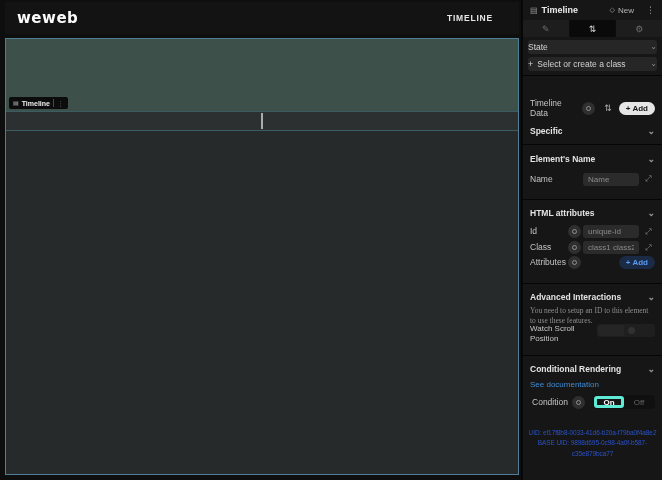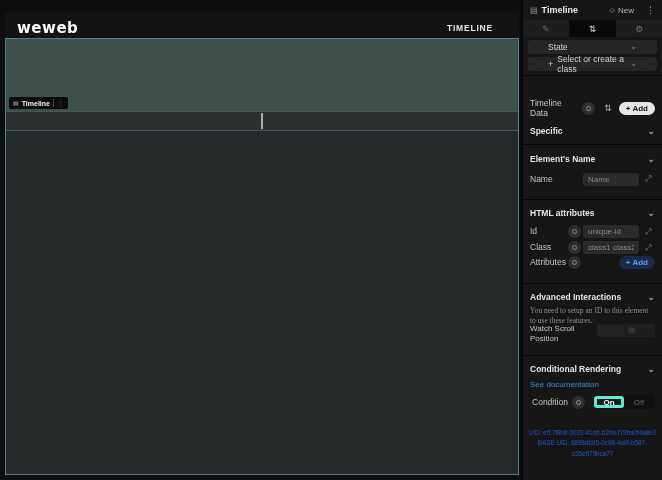--- a/index.html
+++ b/index.html
@@ -2,21 +2,21 @@
 <html><head>
 <meta charset="utf-8">
 <style>
   * { margin:0; padding:0; box-sizing:border-box; }
   html,body { background:#000; }
   body { font-family:"Liberation Sans", sans-serif; }
   .root { position:relative; width:662px; height:480px; background:#070707; overflow:hidden; }
 
   
   .canvas { position:absolute; left:0; top:0; width:521px; height:480px; background:#0e0e0e; }
-  .canvas-header { position:absolute; left:5px; top:12px; width:514px; height:32px; background:#131313; }
+  .canvas-header { position:absolute; left:5px; top:2px; width:514px; height:32px; background:#131313; }
   .logo { position:absolute; left:12px; top:7px; color:#fafafa; font-size:15px; font-weight:700; letter-spacing:.5px; font-family:"DejaVu Sans", sans-serif; }
   .page-title { position:absolute; right:26px; top:11px; color:#e6e6e6; font-size:8.5px; font-weight:700; letter-spacing:.8px; }
 
   .selected-element { position:absolute; left:5px; top:38px; width:514px; height:437px; border:1px solid #4f7e96; background:#272a2a; }
   .teal-header { position:absolute; left:0; top:0; right:0; height:72px; background:#3d5049; }
   .el-badge { position:absolute; left:3px; bottom:2px; height:12px; background:#0c0c0c; border-radius:2px; display:flex; align-items:center; gap:3px; padding:0 4px; }
   .badge-icon { color:#b5b5b5; font-size:6px; line-height:1; }
   .badge-label { color:#f0f0f0; font-size:7px; font-weight:700; line-height:1; }
   .badge-sep { width:1px; height:8px; background:#4a4a4a; }
   .badge-menu { color:#6f6f6f; font-size:7px; line-height:1; }
@@ -33,21 +33,21 @@
   .p-header-icon { color:#9a9a9a; font-size:8px; }
   .p-header-title { color:#ececec; font-size:9px; font-weight:700; }
   .p-new { margin-left:auto; display:flex; align-items:center; gap:3px; color:#b5b5b5; font-size:8px; cursor:pointer; }
   .p-new-icon { font-size:7px; color:#9a9a9a; }
   .p-kebab { margin-left:8px; color:#a8a8a8; font-size:9px; cursor:pointer; }
 
   .p-tabs { position:absolute; top:20px; left:0; right:0; height:17px; display:flex; gap:1px; background:#0d0d0d; }
   .p-tab { flex:1; background:#1d1d1d; display:flex; align-items:center; justify-content:center; color:#6f6f6f; font-size:9px; cursor:pointer; }
   .p-tab.active { background:#0a0a0a; color:#d8d8d8; }
 
-  .p-select { position:absolute; left:5px; right:5px; height:14px; background:#262626; border-radius:3px; display:flex; align-items:center; padding:0 20px; font-size:8.5px; color:#d2d2d2; cursor:pointer; }
+  .p-select { position:absolute; left:5px; right:5px; height:14px; background:#262626; border-radius:3px; display:flex; align-items:center; padding:0 0; font-size:8.5px; color:#d2d2d2; cursor:pointer; }
   .p-state { top:40px; }
   .p-class-sel { top:57px; }
   .sel-chevron { margin-left:auto; color:#8a8a8a; font-size:8px; line-height:0; }
   .plus-glyph { color:#cfcfcf; margin-right:4px; font-size:9px; }
 
   .p-sechdr { height:16px; font-size:8.5px; font-weight:700; color:#e4e4e4; }
   .hdr-chevron { margin-left:auto; color:#9a9a9a; font-size:9px; line-height:0; }
   .sec-specific { top:79px;margin-top:44px; }
   .sec-elname { top:151px; }
   .sec-htmlattr { top:205px; }

